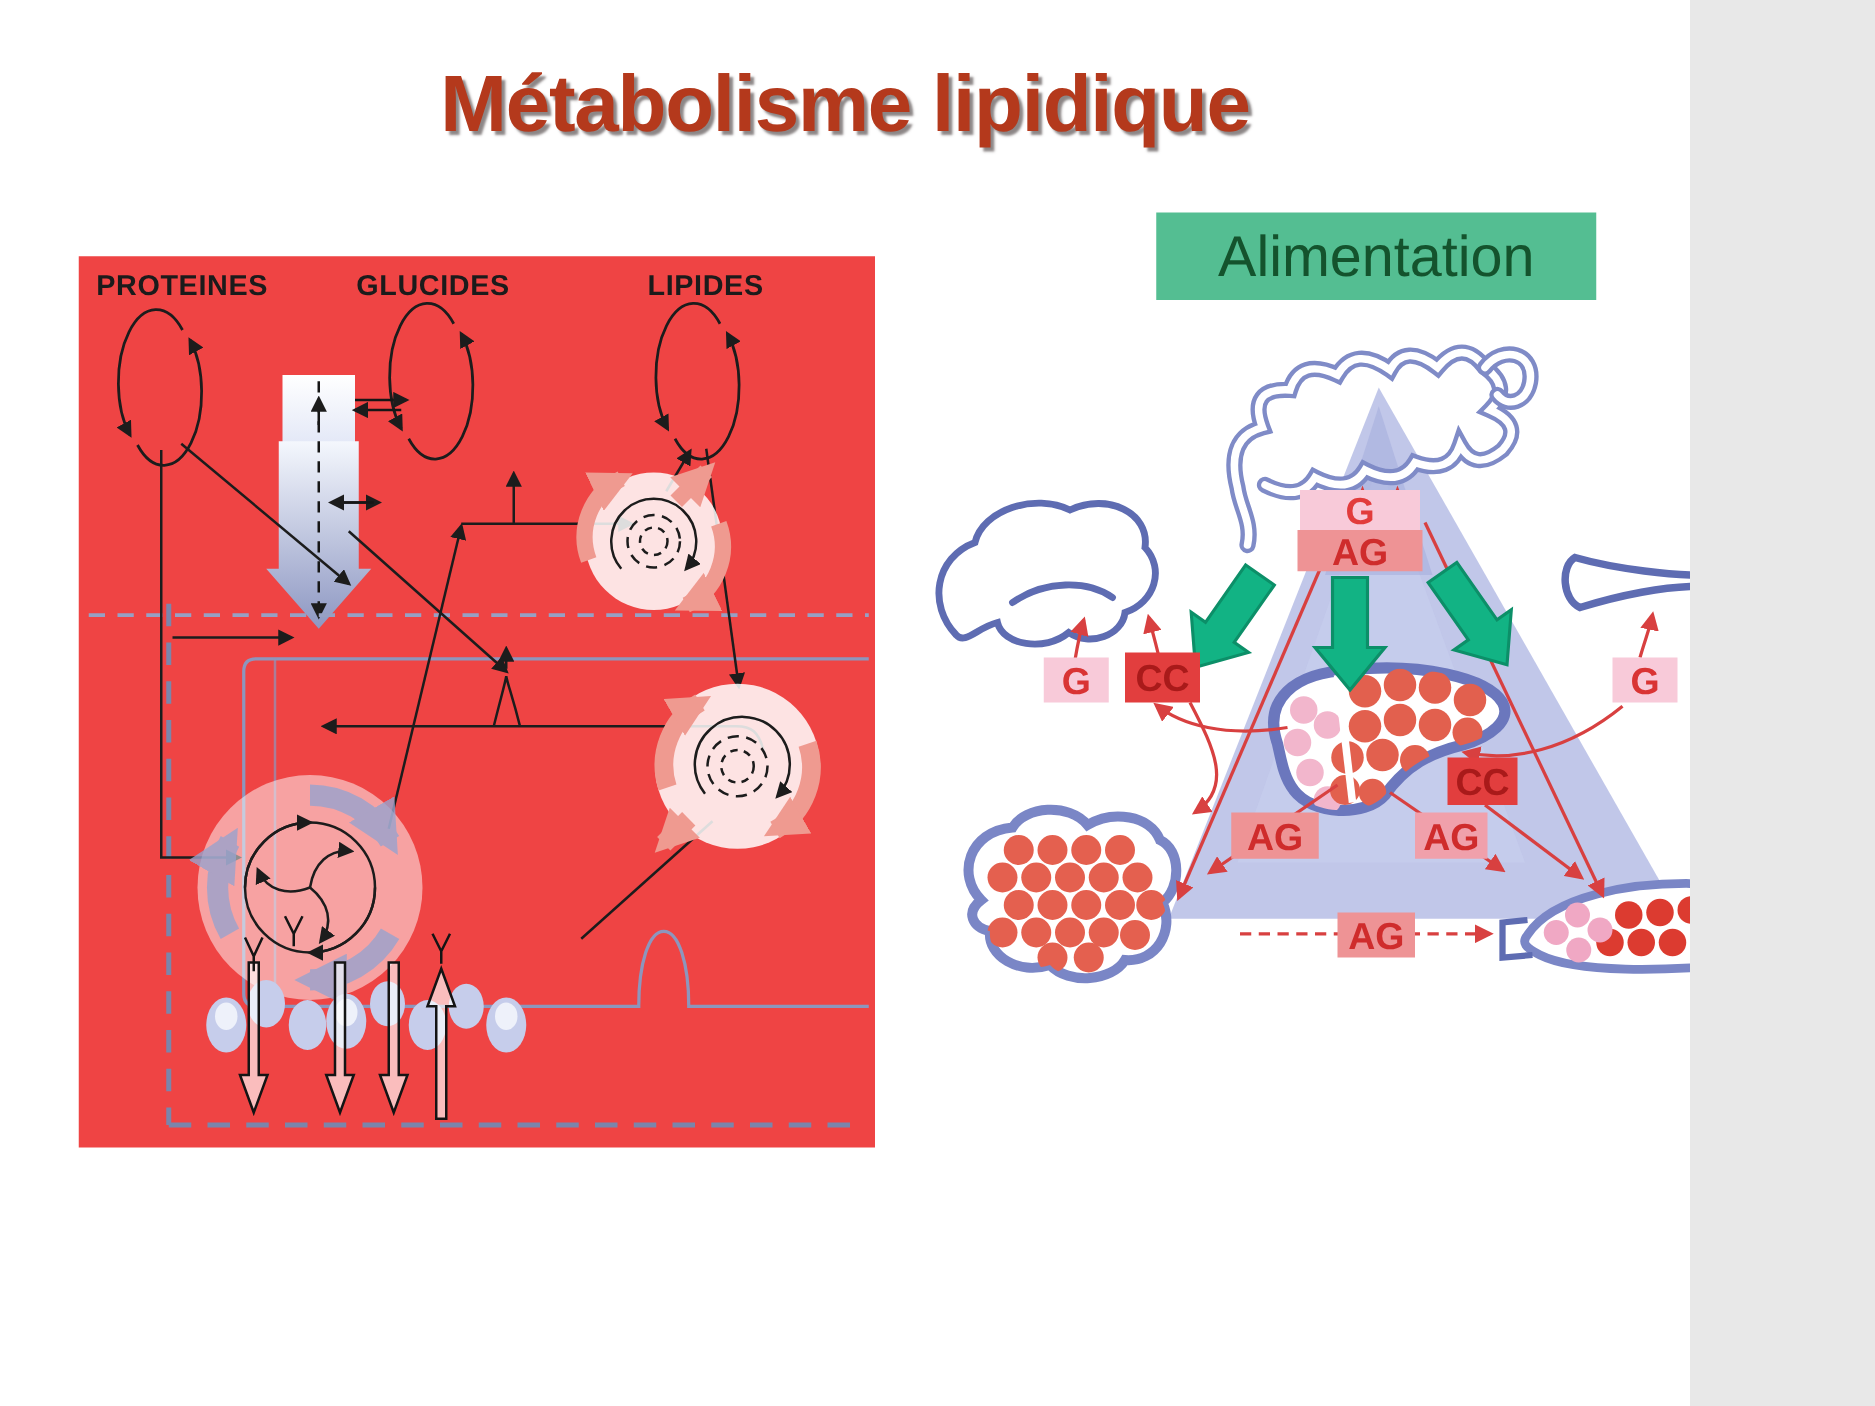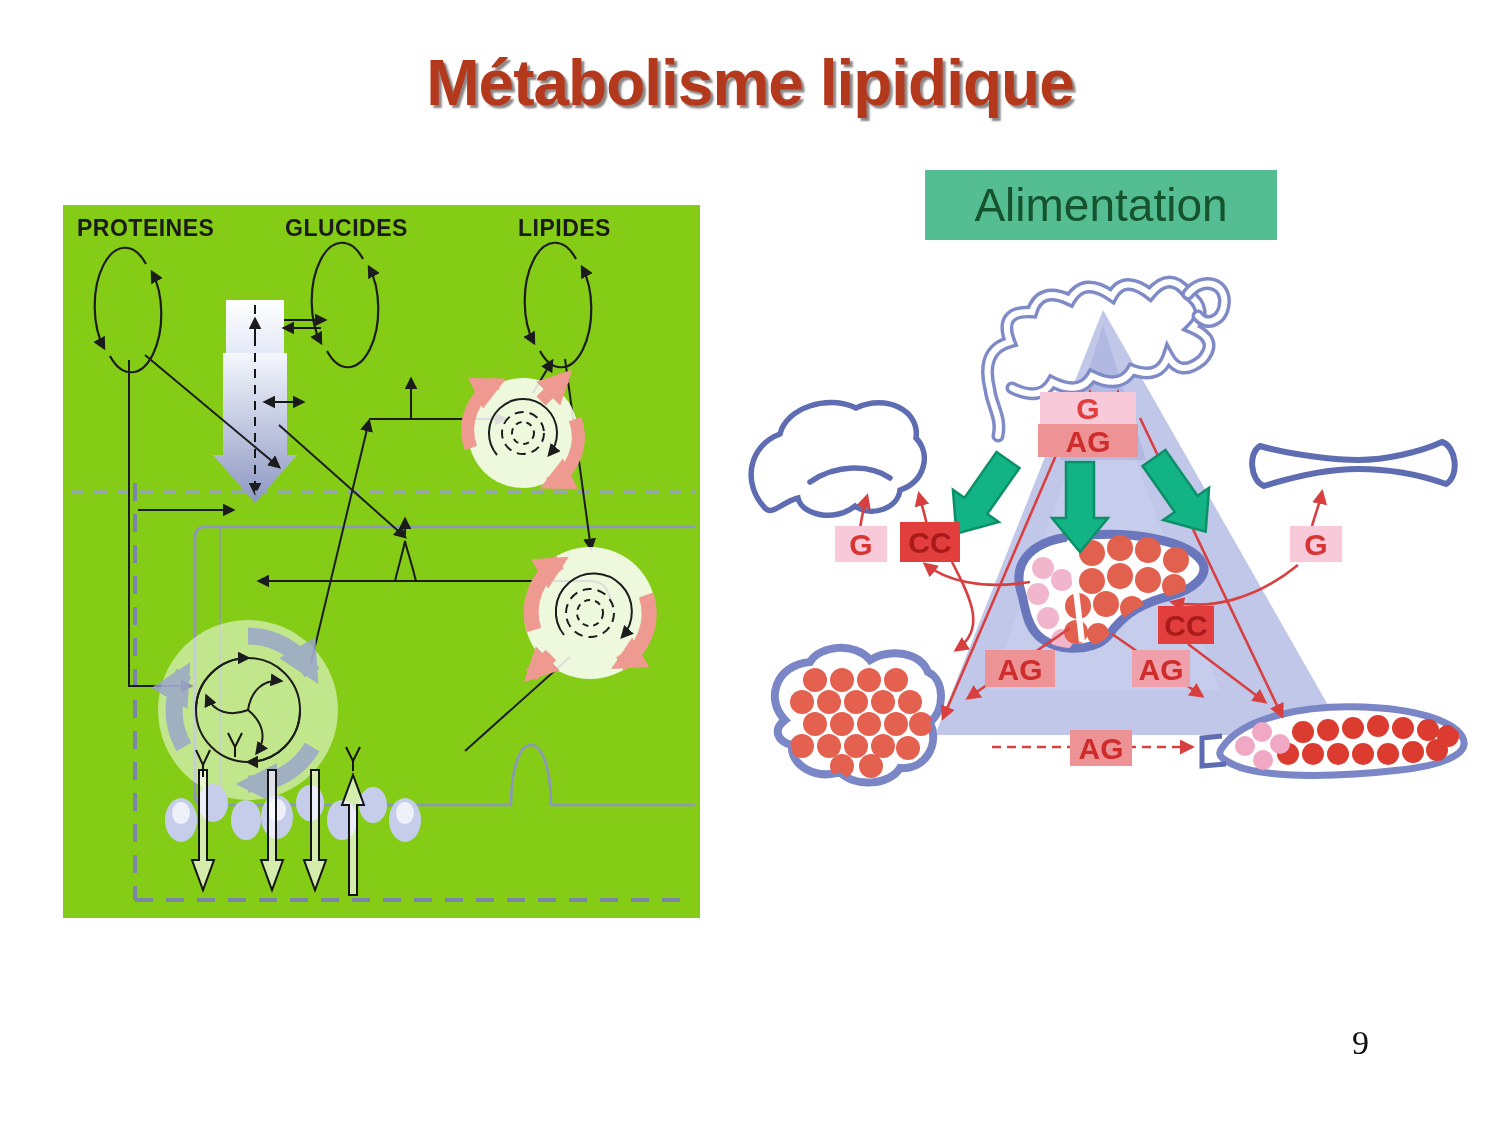--- a/index.html
+++ b/index.html
@@ -1,21 +1,21 @@
 <!DOCTYPE html>
 <html><head>
 <meta charset="utf-8">
 <style>
   html,body{margin:0;padding:0;background:#e8e8e8;}
-  .slide{position:relative;width:1500px;height:1125px;background:#ffffff;overflow:hidden;
+  .slide{position:relative;width:1352px;height:1125px;background:#ffffff;overflow:hidden;
          font-family:"Liberation Sans",sans-serif;}
   .title{position:absolute;left:0;right:0;top:46px;text-align:center;
          font-size:64px;font-weight:bold;letter-spacing:-1px;color:#b4391c;
          text-shadow:3px 3px 2px rgba(45,35,35,.55);}
-  .left-panel{position:absolute;left:63px;top:205px;width:637px;height:713px;background:#84cc16;}
+  .left-panel{position:absolute;left:63px;top:205px;width:637px;height:713px;background:#ef4444;}
   .left-panel svg{display:block;}
   .alim{position:absolute;left:925px;top:170px;width:352px;height:70px;background:#54be92;
         color:#14532d;font-size:46px;line-height:70px;text-align:center;}
   .right-panel{position:absolute;left:740px;top:250px;width:740px;height:640px;}
   .pagenum{position:absolute;left:1352px;top:1024px;font-family:"Liberation Serif",serif;
            font-size:34px;color:#111;}
   .figlabel{font-weight:bold;font-size:23px;fill:#1b1b1b;letter-spacing:.5px;}
   .boxtxt{font-weight:bold;text-anchor:middle;}
 </style>
 </head>

